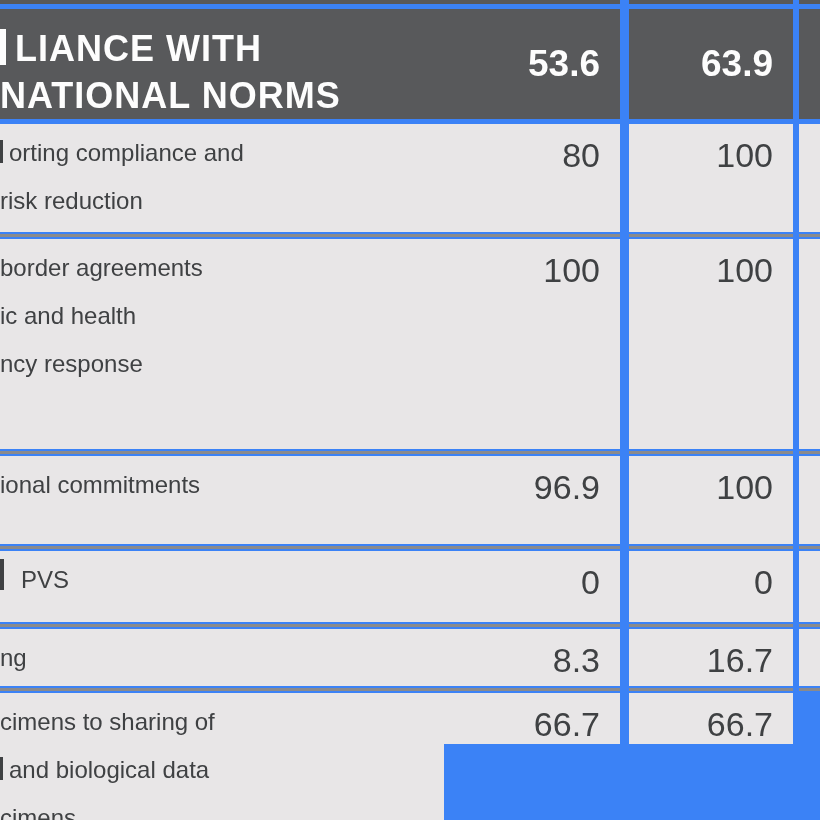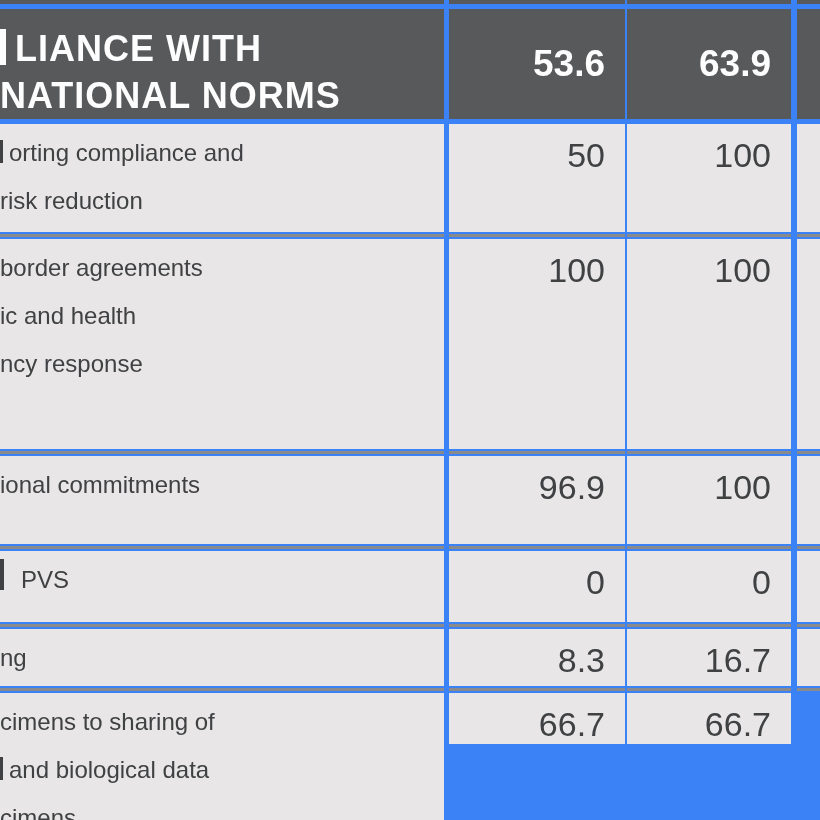--- a/index.html
+++ b/index.html
@@ -5,22 +5,22 @@
   html,body{margin:0;padding:0;}
   body{
     width:820px;height:820px;overflow:hidden;background:#ffffff;
     font-family:"Liberation Sans",sans-serif;
   }
   .page{position:relative;width:820px;height:820px;overflow:hidden;background:#3b82f6;}
 
   .band{display:flex;width:820px;}
   .cell{box-sizing:border-box;overflow:hidden;}
   .c-label{width:444px;}
-  .c1{width:176px;margin-left:5px;}
-  .c2{width:164px;margin-left:2px;}
+  .c1{width:176px;}
+  .c2{width:164px;margin-left:9px;}
   .c3{flex:1;margin-left:6px;}
 
   
   .sliver{margin-bottom:5px;}
   .sliver .cell{height:4px;background:#58595b;}
 
   
   .header{margin-bottom:5px;}
   .header .cell{height:110px;background:#58595b;}
   .header .c-label{color:#fdfdfd;font-weight:700;font-size:36px;line-height:47px;
@@ -67,21 +67,21 @@
     <div class="cell c1 val">53.6</div>
     <div class="cell c2 val">63.9</div>
     <div class="cell c3"></div>
   </div>
 
   <div class="band row" style="height:108px">
     <div class="cell c-label">
       <div class="line"><span class="stem stem-dark small"></span><span>orting compliance and</span></div>
       <div class="line"><span>risk reduction</span></div>
     </div>
-    <div class="cell c1 val">50</div>
+    <div class="cell c1 val">80</div>
     <div class="cell c2 val">100</div>
     <div class="cell c3"></div>
   </div>
 
   <div class="band sep">
     <div class="cell c-label"></div>
     <div class="cell c1"></div>
     <div class="cell c2"></div>
     <div class="cell c3"></div>
   </div>

